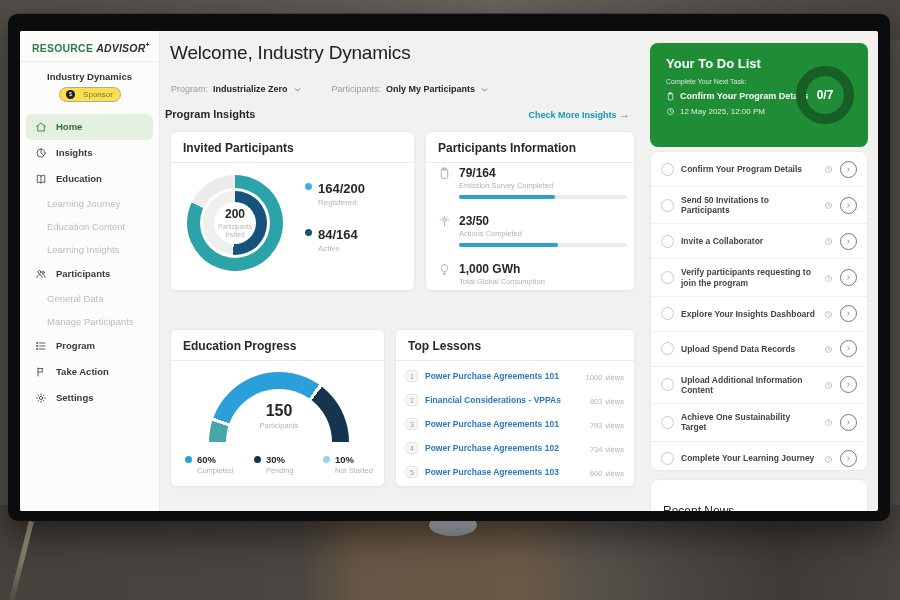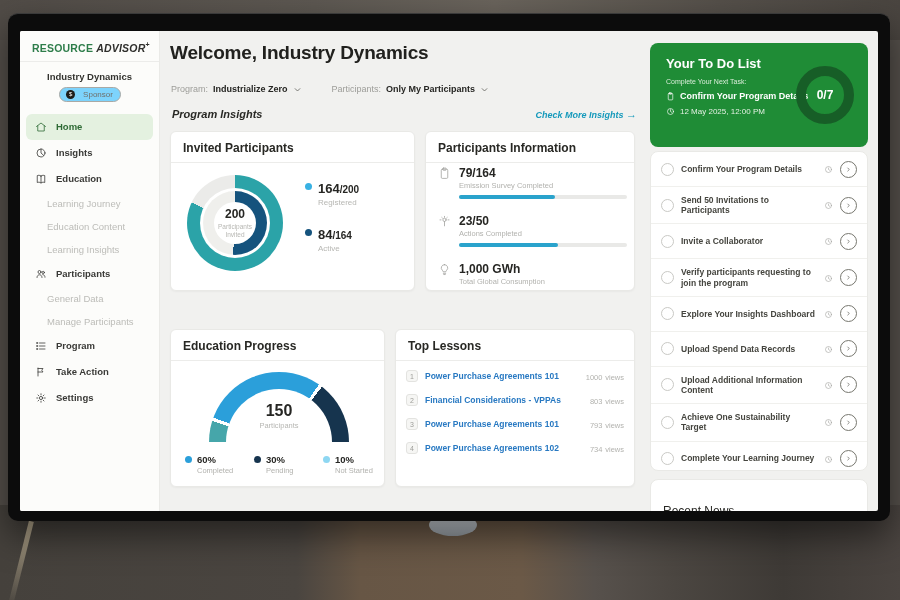--- a/index.html
+++ b/index.html
@@ -24,41 +24,41 @@
     background:#f1f1ef; overflow:hidden; border-radius:2px; }
 
   
   .sidebar { position:absolute; left:0; top:0; width:140px; height:480px;
     background:#fcfcfa; border-right:1px solid #eaeae7; }
   .logo { padding:10px 12px 7px; font-size:10.5px; font-weight:bold; letter-spacing:.2px;
     border-bottom:1px solid #ececea; white-space:nowrap; }
   .logo .lp { color:#2e7d4a; } .logo .ls { color:#2e2e2b;font-style:italic; } .logo sup { font-size:7px; color:#2e2e2b; }
   .org { text-align:center; font-size:9.5px; font-weight:bold; color:#33332f; margin-top:9px; }
   .sponsor-pill { margin:5px auto 0; width:62px; height:15px; border:1px solid #a9a9a5; border-radius:9px;
-    display:flex; align-items:center; justify-content:center; gap:8px; font-size:8px; color:#6f6f6b; background:#7dd3fc; }
+    display:flex; align-items:center; justify-content:center; gap:8px; font-size:8px; color:#6f6f6b; background:#fde047; }
   .sponsor-dot { width:9px; height:9px; border-radius:50%; background:#1d1d1b; color:#fff; font-size:6px;
     display:flex; align-items:center; justify-content:center; }
   nav { margin-top:12px; }
   .side-item { display:flex; align-items:center; gap:9px; height:26px; margin:0 6px; padding-left:9px;
     border-radius:6px; font-size:9.5px; font-weight:bold; color:#3a3a37; cursor:pointer; }
   .side-item.lvl2 { height:23px; padding-left:21px; font-weight:normal; color:#bcbcb8; font-size:9.5px; }
   .side-item.active { background:#e4f1e0; color:#2f6b36; }
   .side-icon { width:12px; height:12px; display:flex; align-items:center; }
   .side-icon svg { width:12px; height:12px; stroke:#3a3a37; fill:none; stroke-width:1.6; stroke-linecap:round; stroke-linejoin:round; }
   .side-item.active .side-icon svg { stroke:#2f6b36; }
 
   
-  .h1 { position:absolute; left:150px; top:11px; font-size:19px; font-weight:bold; color:#21211e; letter-spacing:-.2px; }
+  .h1 { position:absolute; left:150px; top:11px; font-size:19px; font-weight:normal; color:#21211e; letter-spacing:-.2px; }
   .filters { position:absolute; left:151px; top:49px; display:flex; gap:30px; align-items:center; }
   .filter { display:flex; align-items:center; gap:5px; cursor:pointer; }
   .filter .fl { font-size:9px; color:#9d9d99; }
   .filter .fv { font-size:9px; font-weight:bold; color:#262623; }
   .chev svg { width:9px; height:9px; stroke:#55554f; stroke-width:2; fill:none; }
 
-  .section-row { position:absolute; left:152px; width:465px; display:flex; justify-content:space-between; align-items:center;font-style:italic; }
+  .section-row { position:absolute; left:145px; width:465px; display:flex; justify-content:space-between; align-items:center; }
   .section-title { font-size:11px; font-weight:bold; color:#282824; }
   .section-link { font-size:9px; font-weight:bold; color:#1599bb; cursor:pointer; }
   .section-link .arr { font-size:11px; }
 
   .card { position:absolute; background:#fff; border:1px solid #e9e9e6; border-radius:6px;
     box-shadow:0 1px 2px rgba(0,0,0,.04); }
   .card-title { font-size:12px; font-weight:bold; color:#282824; padding:9px 12px 7px; border-bottom:1px solid #ececea; }
 
   
   #card-invited { left:150px; top:100px; width:245px; height:160px; }
@@ -69,21 +69,21 @@
   .ring-inner { left:16px; top:16px; width:64px; height:64px; }
   .ring-inner-hole { left:27px; top:27px; width:42px; height:42px; background:#fff; }
   .donut-center { position:absolute; left:13px; top:13px; width:70px; height:70px; border-radius:50%;
     display:flex; flex-direction:column; align-items:center; justify-content:center; text-align:center; }
   .donut-center .dv { font-size:12px; font-weight:bold; color:#262623; }
   .donut-center .dl { font-size:6.5px; color:#b7b7b3; width:44px; line-height:1.25; margin-top:2px; }
   .dlegend { position:absolute; left:134px; top:47px; display:flex; flex-direction:column; gap:18px; }
   .dlegend-item { display:flex; gap:6px; }
   .dlegend-dot { width:7px; height:7px; border-radius:50%; margin-top:4px; }
   .dlegend-val { font-size:13px; font-weight:bold; color:#262623; }
-  .dlegend-val .tot { font-size:10px;margin-top:24px; }
+  .dlegend-val .tot { font-size:13px;margin-top:24px; }
   .dlegend-lab { font-size:8px; color:#b7b7b3; margin-top:1px; }
 
   
   #card-info { left:405px; top:100px; width:210px; height:160px; }
   .metric { position:absolute; left:12px; width:186px; display:flex; gap:8px; }
   .metric-icon svg { width:13px; height:13px; stroke:#a3a39f; fill:none; stroke-width:1.5; stroke-linecap:round; stroke-linejoin:round; }
   .metric-body { flex:1; }
   .metric-val { font-size:12px; font-weight:bold; color:#262623; }
   .metric-lab { font-size:7.5px; color:#b2b2ae; margin-top:1px; }
   .metric-bar { margin-top:5px; width:168px; height:4px; border-radius:2px; background:#e9e9e7; }
@@ -400,20 +400,25 @@
           <div class="lesson-row">
     <span class="lesson-rank">3</span>
     <span class="lesson-link">Power Purchase Agreements 101</span>
     <span class="lesson-views"><span class="n">793</span> <span class="sfx">views</span></span>
   </div>
           <div class="lesson-row">
     <span class="lesson-rank">4</span>
     <span class="lesson-link">Power Purchase Agreements 102</span>
     <span class="lesson-views"><span class="n">734</span> <span class="sfx">views</span></span>
   </div>
+          <div class="lesson-row">
+    <span class="lesson-rank">5</span>
+    <span class="lesson-link">Power Purchase Agreements 103</span>
+    <span class="lesson-views"><span class="n">600</span> <span class="sfx">views</span></span>
+  </div>
         </div>
   </div>
 
   <div id="todo-card">
     <div class="tt">Your To Do List</div>
     <div class="ts">Complete Your Next Task:</div>
     <div class="todo-line todo-next">
       <svg viewBox="0 0 24 24">
             <rect x="6" y="4" width="12" height="17" rx="2"></rect>
             <rect x="9" y="2" width="6" height="4" rx="1"></rect>

